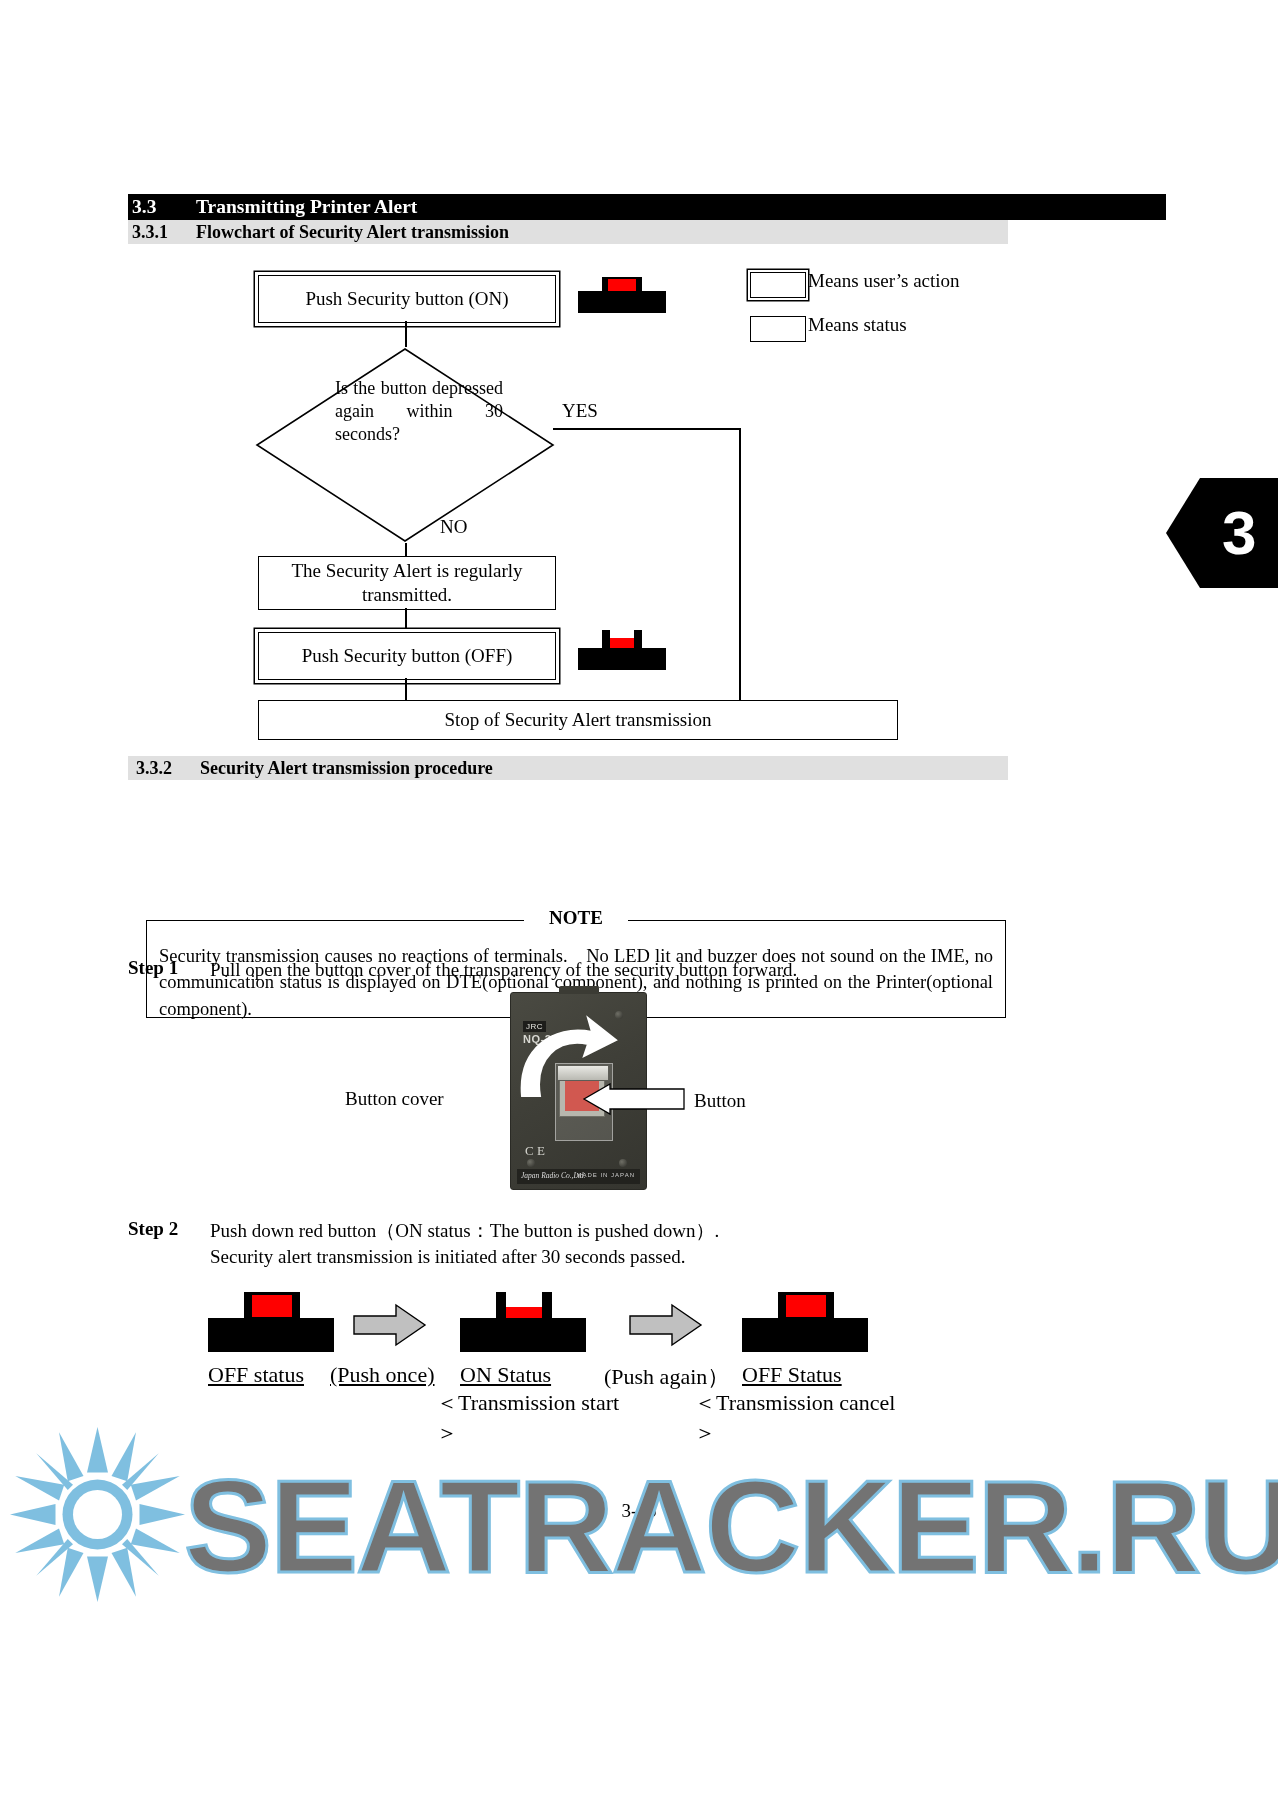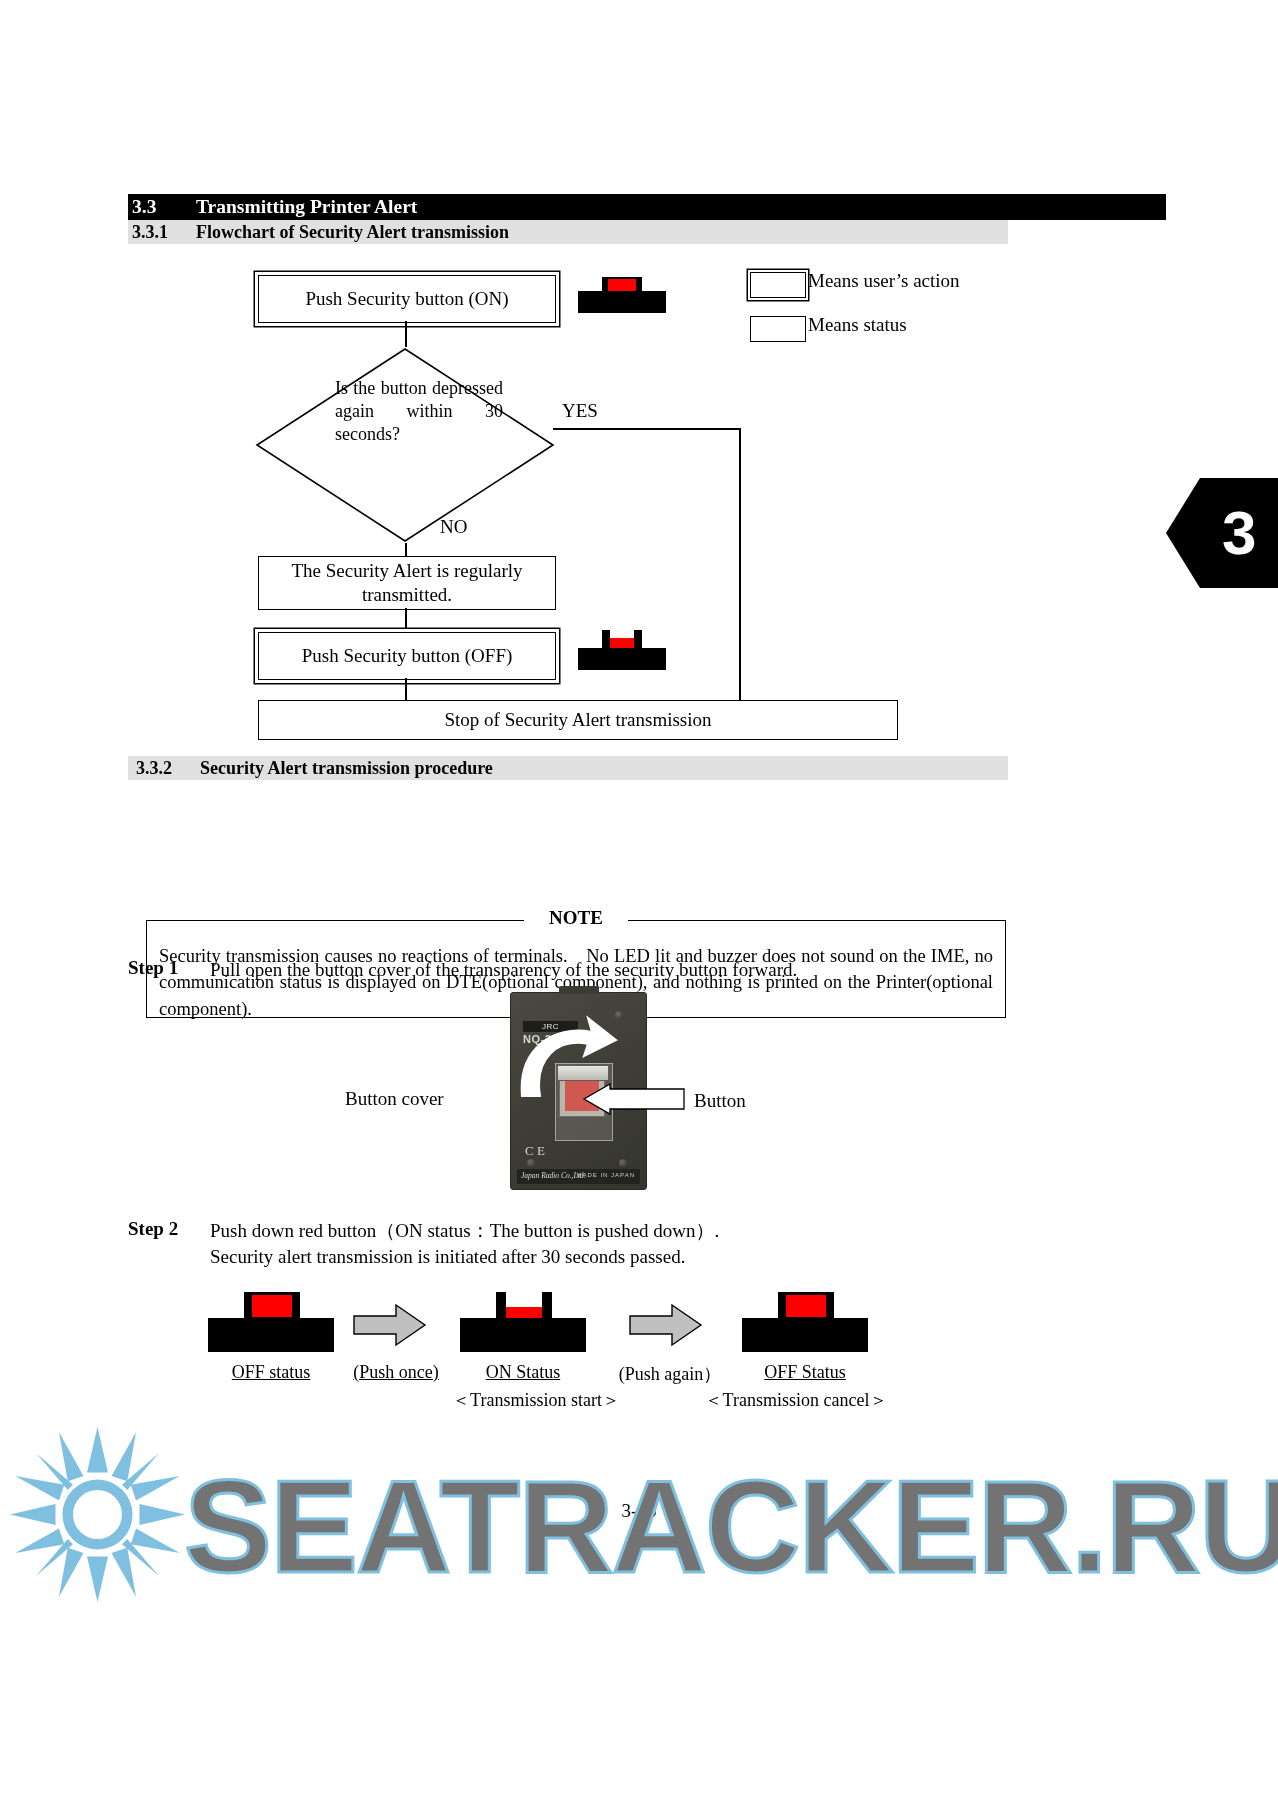--- a/index.html
+++ b/index.html
@@ -86,21 +86,21 @@
   .step-txt{position:absolute;font-size:19px;line-height:1.38;}
 
   
   .device{
     position:absolute;left:510px;top:992px;width:135px;height:196px;
     background:linear-gradient(150deg,#4a4a42 0%,#3f3f38 45%,#35352f 100%);
     border:1px solid #2a2a25;border-radius:3px;
   }
   .dev-top{position:absolute;left:48px;top:-7px;width:40px;height:8px;background:#3b3b34;border-radius:2px 2px 0 0;}
   .dev-jrc{position:absolute;left:12px;top:28px;font-family:"Liberation Sans",sans-serif;font-size:8px;
-    color:#e8e8e2;background:#1d1d1a;padding:1px 19px;letter-spacing:.5px;}
+    color:#e8e8e2;background:#1d1d1a;padding:1px 3px;letter-spacing:.5px;}
   .dev-model{position:absolute;left:12px;top:40px;font-family:"Liberation Sans",sans-serif;font-size:11px;
     color:#d8d8d2;letter-spacing:.5px;font-weight:bold;}
   .dev-screw{position:absolute;width:8px;height:8px;border-radius:50%;
     background:radial-gradient(circle at 35% 35%,#6f6f66,#2d2d28);}
   .dev-ce{position:absolute;left:14px;top:150px;font-size:13px;color:#d5d5cf;font-family:"Liberation Serif",serif;}
   .dev-foot{position:absolute;left:6px;right:6px;bottom:5px;height:15px;background:#22221e;}
   .dev-foot span{position:absolute;left:4px;top:2px;font-size:7.5px;color:#ddd;font-style:italic;}
   .dev-foot em{position:absolute;right:5px;top:3px;font-size:6px;color:#ccc;font-style:normal;
     font-family:"Liberation Sans",sans-serif;letter-spacing:1px;}
   .dev-btnwin{position:absolute;left:48px;top:78px;width:44px;height:44px;
@@ -129,21 +129,21 @@
   
   .wm{position:absolute;left:0;top:1395px;width:1278px;height:414px;pointer-events:none;}
   .wm-text{
     position:absolute;left:184px;top:56px;font-family:"Liberation Sans",sans-serif;
     font-weight:bold;font-size:132px;letter-spacing:-2px;color:#737373;
     -webkit-text-stroke:3px #7fbfe0;text-shadow:0 0 0 #7fbfe0;
   }
   .wm-sun{position:absolute;left:10px;top:32px;width:175px;height:175px;}
 
   .u{text-decoration:underline;}
-  .cap-lbl{position:absolute;font-size:18px;text-align:center;}
+  .cap-lbl{position:absolute;font-size:22px;}
 </style>
 </head>
 <body>
 
 <div class="page">
 
   <div class="h-black">
     <span class="num">3.3</span>
     <span>Transmitting Printer Alert</span>
   </div>

